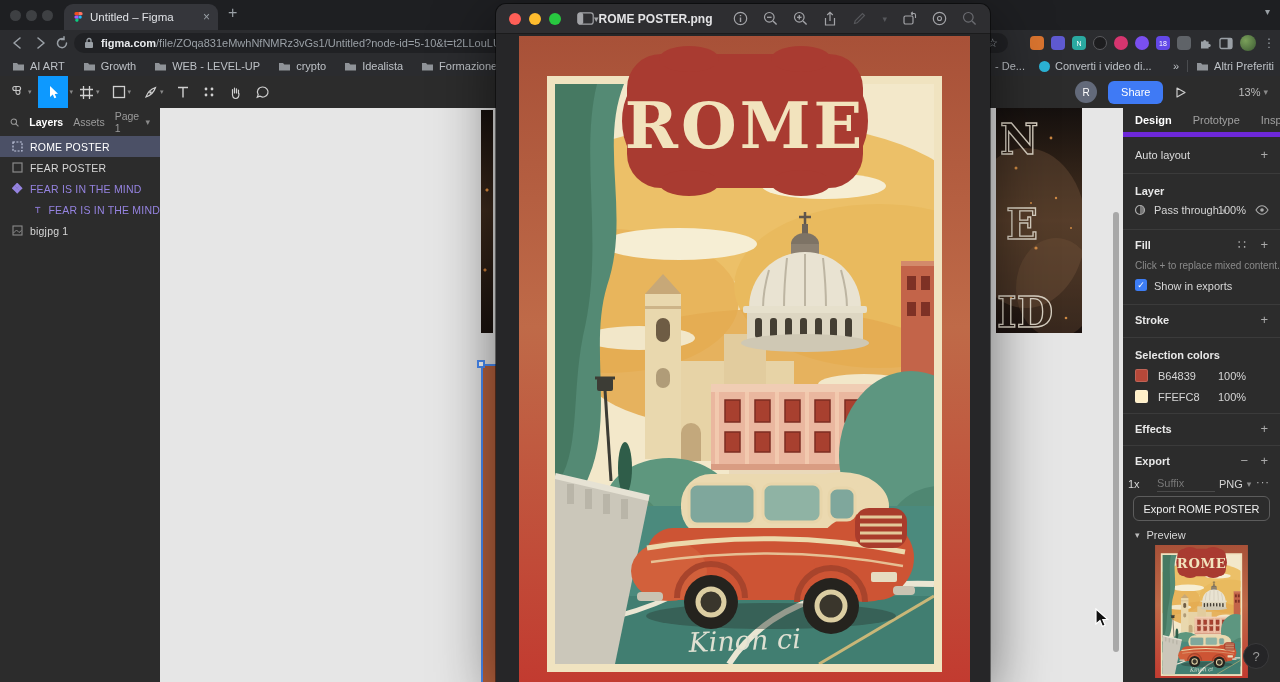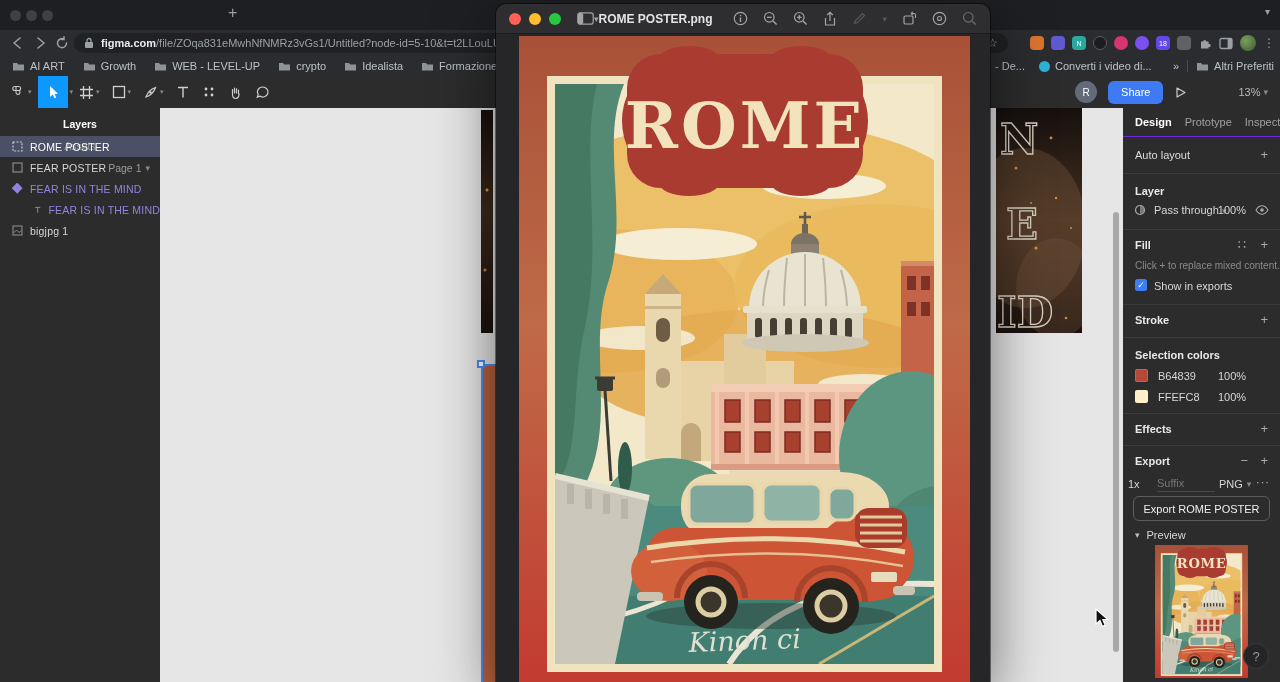--- a/index.html
+++ b/index.html
@@ -45,21 +45,21 @@
   .mini-chev{ color:#8a8a8a; font-size:7px; margin-left:2px; }
   .fig-right{ position:absolute; right:0; top:0; height:32px; display:flex; align-items:center; gap:11px; padding:0 12px; }
   .fig-avatar{ width:22px; height:22px; border-radius:50%; background:#636a7a; color:#fff; font-size:10px;
     display:flex; align-items:center; justify-content:center; }
   .share-btn{ background:#3f7af5; border-radius:6px; height:23px; padding:0 13px; color:#fff; font-size:11px;
     display:flex; align-items:center; }
   .zoom-ind{ color:#bbb; font-size:11px; display:flex; align-items:center; gap:3px;margin-left:40px; }
 
   
   .sidebar{ left:0; top:108px; width:160px; height:574px; background:#2c2c2c; }
-  .sb-head{ height:28px; display:flex; align-items:center; padding:0 10px; gap:10px; font-size:10.5px;flex-direction:column; }
+  .sb-head{ height:28px; display:flex; align-items:center; padding:0 10px; gap:10px; font-size:10.5px; }
   .sb-tab-active{ color:#fff; font-weight:bold; }
   .sb-tab{ color:#9b9b9b; }
   .sb-page{ margin-left:auto; color:#9b9b9b; display:flex; gap:4px; align-items:center; }
   .layer-row{ height:21px; display:flex; align-items:center; padding-left:12px; gap:7px;
     font-size:10.5px; color:#d6d6d6; letter-spacing:.2px; white-space:nowrap; }
   .layer-row.selected{ background:#4b5066; color:#fff; }
   .layer-row.purple{ color:#9583e0; }
   .layer-row.nested{ padding-left:34px; }
 
   
@@ -73,21 +73,21 @@
   .sel-top{ left:481px; top:364px; width:15px; height:2px; background:#4a8df8; }
   .sel-handle{ left:477px; top:360px; width:8px; height:8px; background:#fff; border:2px solid #4a8df8; }
   .fear-right{ left:996px; top:108px; }
   .canvas-scroll{ left:1113px; top:212px; width:6px; height:440px; background:#a8a8a8; border-radius:3px; }
   .cursor{ left:1095px; top:608px; }
 
   
   .inspector{ left:1123px; top:108px; width:157px; height:574px; background:#2c2c2c; color:#d9d9d9; font-size:11px; }
   .inspector .hr{ position:absolute; left:0; width:157px; height:1px; background:#3b3b3b; }
   .ins-tabs{ position:absolute; top:0; left:0; width:157px; height:29px; display:flex; align-items:center;
-    gap:13px; padding-left:12px; border-bottom:1px solid #6d28d9; }
+    gap:21px; padding-left:12px; border-bottom:5px solid #6d28d9; }
   .ins-tab-active{ color:#fff; font-weight:bold; }
   .ins-tab{ color:#a0a0a0; }
   .sec-label{ position:absolute; left:12px; color:#e8e8e8; font-weight:bold; font-size:11px; }
   .sec-label.light{ font-weight:normal; color:#dcdcdc; }
   .icon-btn{ position:absolute; color:#aaa; font-size:13px; }
   .hint{ position:absolute; left:12px; color:#8a8a8a; font-size:10px; }
   .chk{ position:absolute; left:12px; width:12px; height:12px; background:#3d7df5; border-radius:2.5px;
     color:#fff; font-size:9px; display:flex; align-items:center; justify-content:center; }
   .chk-label{ position:absolute; left:31px; color:#d6d6d6; }
   .swatch{ position:absolute; left:12px; width:13px; height:13px; border-radius:2px; border:1px solid rgba(255,255,255,.15); }
@@ -303,20 +303,31 @@
     </symbol>
   </defs>
 </svg>
 
 <div class="screen">
 
   <div class="abs tabbar">
     <div class="tl" style="left:10px"></div>
     <div class="tl" style="left:26px"></div>
     <div class="tl" style="left:42px"></div>
+    <div class="tab">
+      <svg width="12" height="12" viewBox="0 0 12 12">
+        <path d="M4 1h2.5v3.3H4a1.65 1.65 0 1 1 0-3.3z" fill="#f24e1e"></path>
+        <path d="M6.5 1H9a1.65 1.65 0 1 1 0 3.3H6.5z" fill="#ff7262"></path>
+        <path d="M4 4.4h2.5v3.3H4a1.65 1.65 0 1 1 0-3.3z" fill="#a259ff"></path>
+        <circle cx="8.15" cy="6.05" r="1.65" fill="#1abcfe"></circle>
+        <path d="M4 7.8h2.5v1.65A1.65 1.65 0 1 1 4 7.8z" fill="#0acf83"></path>
+      </svg>
+      <span class="tab-title">Untitled – Figma</span>
+      <span class="tab-close">×</span>
+    </div>
     <span class="newtab">+</span>
     <span class="tabsearch">▾</span>
   </div>
 
   <div class="abs addressbar">
     <svg class="nav-ic" style="left:10px" width="16" height="16" viewBox="0 0 16 16">
       <path d="M10 3 L4 8 L10 13" stroke="#9aa0a6" stroke-width="1.6" fill="none" stroke-linecap="round" stroke-linejoin="round"></path>
     </svg>
     <svg class="nav-ic" style="left:32px" width="16" height="16" viewBox="0 0 16 16">
       <path d="M6 3 L12 8 L6 13" stroke="#9aa0a6" stroke-width="1.6" fill="none" stroke-linecap="round" stroke-linejoin="round"></path>

